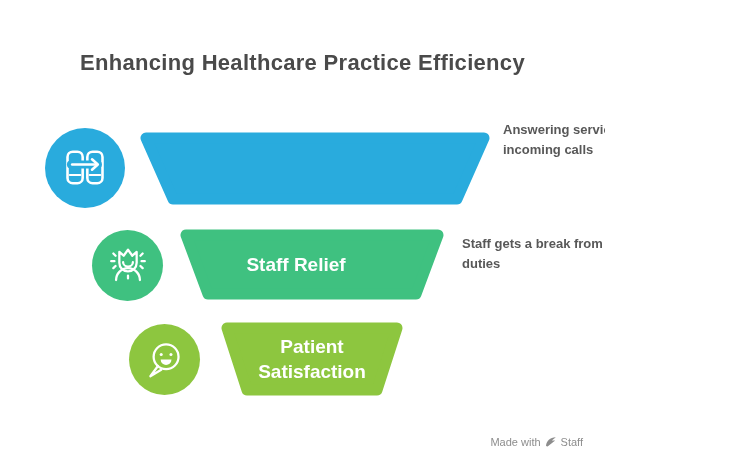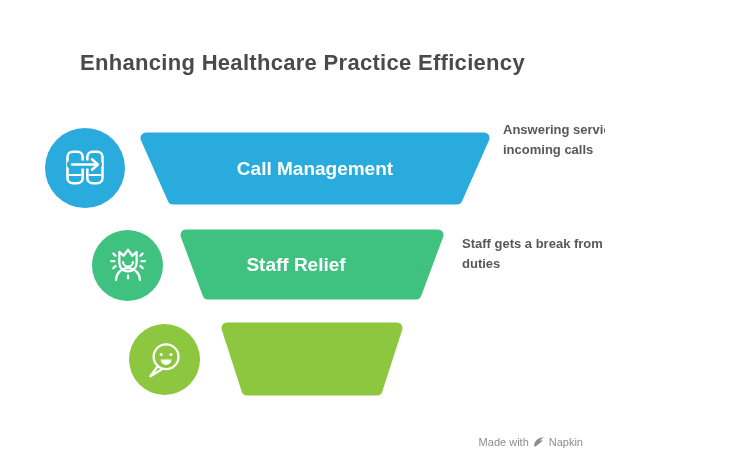--- a/index.html
+++ b/index.html
@@ -63,21 +63,20 @@
       <rect x="26" y="10" width="13" height="27" rx="4.5"></rect>
       <path d="M11 30 H20 M28 30 H37" stroke-width="1.8"></path>
       <path d="M12 21 H35" stroke="#29abdd" stroke-width="7"></path>
       <path d="M13 21 H34"></path>
       <path d="M30 16.5 L35 21 L30 25.5"></path>
     </svg>
   </div>
   <svg class="funnel-svg fs1" width="350" height="73" viewBox="0 0 350 73">
     <path d="M6 6 L344 6 L317 67 L33 67 Z" fill="#29abdd" stroke="#29abdd" stroke-width="11" stroke-linejoin="round"></path>
   </svg>
-  <div class="stage-label sl1">Call Management</div>
   <div class="stage-desc sd1">Answering service handles incoming calls</div>
 
   <div class="icon-circle ic2">
     <svg width="52" height="52" viewBox="0 0 48 48" fill="none" stroke="#ffffff" stroke-width="2.1" stroke-linecap="round" stroke-linejoin="round">
       <path d="M16 21 V11 L20 14.5 L24 9 L28 14.5 L32 11 V21 A8 8 0 0 1 16 21 Z"></path>
       <path d="M19.5 20.5 A4.5 4 0 0 0 28.5 20.5"></path>
       <path d="M13 37 A11 11 0 0 1 35 37"></path>
       <path d="M24 33 V35.5"></path>
       <path d="M10.5 12.5 L12.5 14.5 M8.5 19.5 H11.5 M10.5 26 L12.5 24"></path>
       <path d="M37.5 12.5 L35.5 14.5 M39.5 19.5 H36.5 M37.5 26 L35.5 24"></path>
@@ -94,24 +93,25 @@
       <circle cx="25" cy="21" r="11.5"></circle>
       <path d="M17.5 29.5 L10.5 39 L20.5 33"></path>
       <circle cx="20.5" cy="19" r="1.4" fill="#ffffff" stroke="none"></circle>
       <circle cx="29.5" cy="19" r="1.4" fill="#ffffff" stroke="none"></circle>
       <path d="M20 23.5 A5 5 0 0 0 30 23.5 Z" fill="#ffffff" stroke="none"></path>
     </svg>
   </div>
   <svg class="funnel-svg fs3" width="182" height="74" viewBox="0 0 182 74">
     <path d="M6 6 L176 6 L156 68 L26 68 Z" fill="#8dc63f" stroke="#8dc63f" stroke-width="11" stroke-linejoin="round"></path>
   </svg>
+  <div class="stage-label sl3">Patient Satisfaction</div>
 
   <div class="credit">
     <span>Made with</span>
     <span>
       <svg width="12" height="12" viewBox="0 0 12 12">
         <path d="M1 10 C1.5 4.5 5 1.5 10.8 1.2 L6.8 4.6 L10.2 4.4 L2.6 10.6 Z" fill="#8d8d8d"></path>
       </svg>
     </span>
-    <span>Napkin</span>
+    <span>Staff</span>
   </div>
 
 </div>
 
 </body></html>

